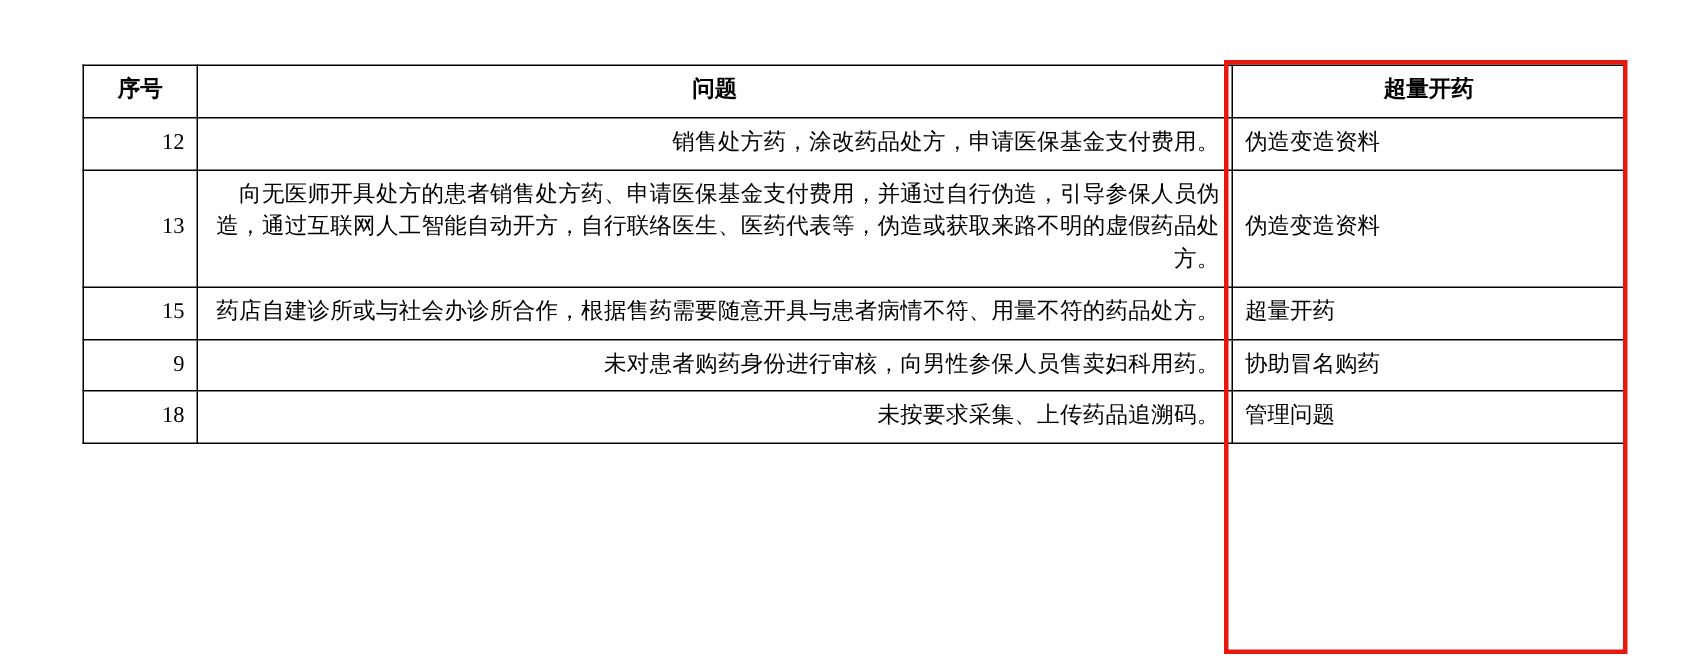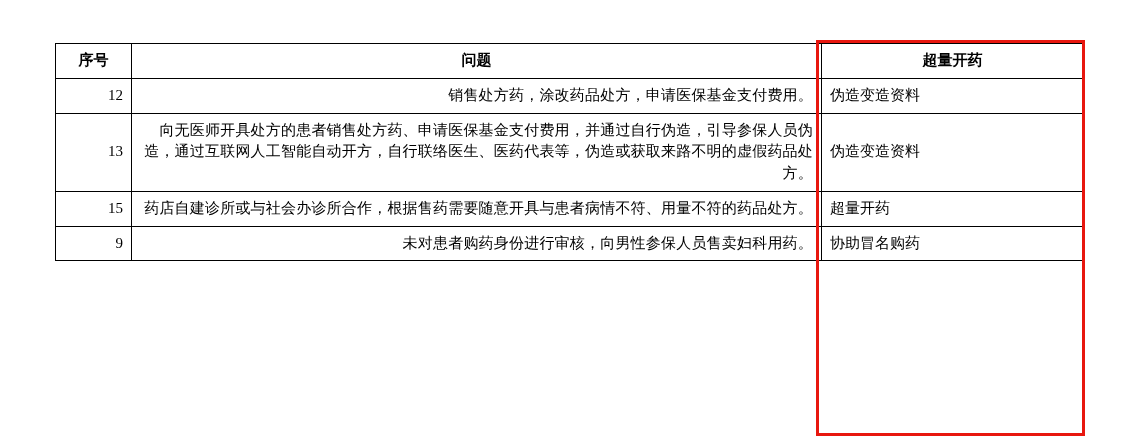--- a/index.html
+++ b/index.html
@@ -107,17 +107,22 @@
         <tr>
           <td class="seq-cell">15</td>
           <td class="issue-cell">药店自建诊所或与社会办诊所合作，根据售药需要随意开具与患者病情不符、用量不符的药品处方。</td>
           <td class="type-cell">超量开药</td>
         </tr>
         <tr>
           <td class="seq-cell">9</td>
           <td class="issue-cell">未对患者购药身份进行审核，向男性参保人员售卖妇科用药。</td>
           <td class="type-cell">协助冒名购药</td>
         </tr>
+        <tr>
+          <td class="seq-cell">18</td>
+          <td class="issue-cell">未按要求采集、上传药品追溯码。</td>
+          <td class="type-cell">管理问题</td>
+        </tr>
       </tbody>
     </table>
   </div>
   <div class="highlight-box" style="border-color: rgb(232, 23, 15);"></div>
 </div>
 
 </body></html>

